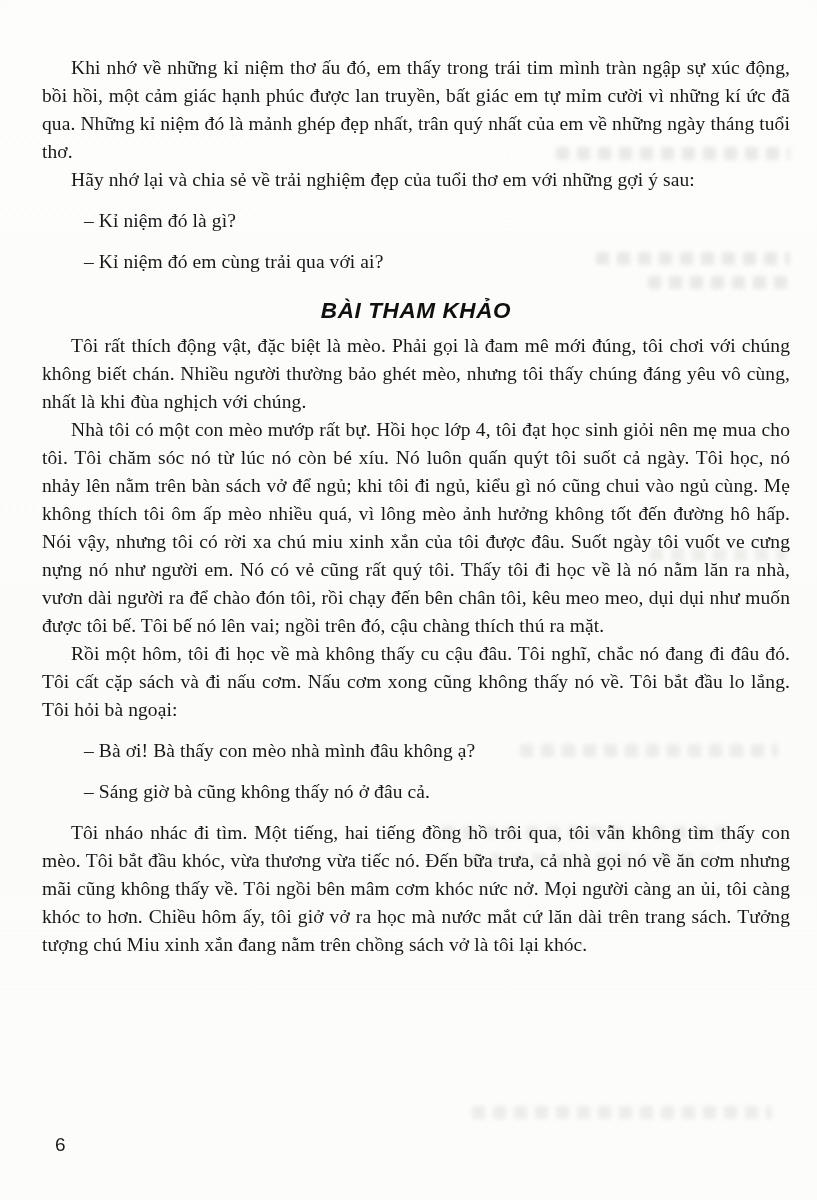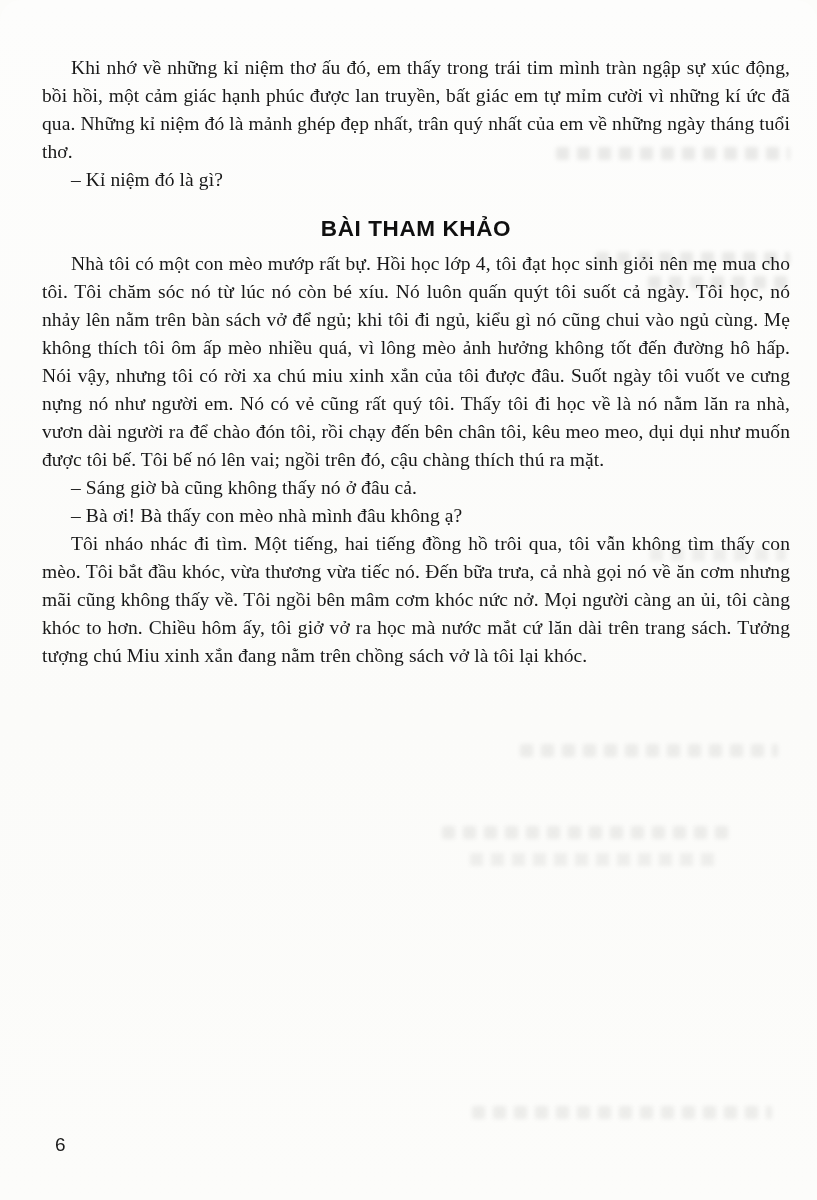--- a/index.html
+++ b/index.html
@@ -28,26 +28,27 @@
     font-size: 19.5px;
     line-height: 28px;
     text-align: justify;
     letter-spacing: 0.1px;
   }
   p.para {
     margin: 0;
     text-indent: 29px;
   }
   p.dash {
-    margin: 0;
+    margin: 13px;
     text-indent: 29px;
     text-align: left;
   }
   h2.section-heading {
     font-family: "Liberation Sans", sans-serif;
+    font-style: italic;
     font-weight: bold;
     font-size: 22.5px;
     line-height: 28px;
     color: #101010;
     text-align: center;
     letter-spacing: 0.6px;
     margin: 21px 0 7px 0;
   }
   .page-number {
     position: absolute;
@@ -85,25 +86,29 @@
   <div class="ghost g2"></div>
   <div class="ghost g3"></div>
   <div class="ghost g4"></div>
   <div class="ghost g5"></div>
   <div class="ghost g6"></div>
   <div class="ghost g7"></div>
   <div class="ghost g8"></div>
 
   <div class="text-block">
     <p class="para">Khi nhớ về những kỉ niệm thơ ấu đó, em thấy trong trái tim mình tràn ngập sự xúc động, bồi hồi, một cảm giác hạnh phúc được lan truyền, bất giác em tự mỉm cười vì những kí ức đã qua. Những kỉ niệm đó là mảnh ghép đẹp nhất, trân quý nhất của em về những ngày tháng tuổi thơ.</p>
+    <p class="para">Hãy nhớ lại và chia sẻ về trải nghiệm đẹp của tuổi thơ em với những gợi ý sau:</p>
     <p class="dash">– Kỉ niệm đó là gì?</p>
+    <p class="dash">– Kỉ niệm đó em cùng trải qua với ai?</p>
 
     <h2 class="section-heading">BÀI THAM KHẢO</h2>
 
+    <p class="para">Tôi rất thích động vật, đặc biệt là mèo. Phải gọi là đam mê mới đúng, tôi chơi với chúng không biết chán. Nhiều người thường bảo ghét mèo, nhưng tôi thấy chúng đáng yêu vô cùng, nhất là khi đùa nghịch với chúng.</p>
     <p class="para">Nhà tôi có một con mèo mướp rất bự. Hồi học lớp 4, tôi đạt học sinh giỏi nên mẹ mua cho tôi. Tôi chăm sóc nó từ lúc nó còn bé xíu. Nó luôn quấn quýt tôi suốt cả ngày. Tôi học, nó nhảy lên nằm trên bàn sách vở để ngủ; khi tôi đi ngủ, kiểu gì nó cũng chui vào ngủ cùng. Mẹ không thích tôi ôm ấp mèo nhiều quá, vì lông mèo ảnh hưởng không tốt đến đường hô hấp. Nói vậy, nhưng tôi có rời xa chú miu xinh xắn của tôi được đâu. Suốt ngày tôi vuốt ve cưng nựng nó như người em. Nó có vẻ cũng rất quý tôi. Thấy tôi đi học về là nó nằm lăn ra nhà, vươn dài người ra để chào đón tôi, rồi chạy đến bên chân tôi, kêu meo meo, dụi dụi như muốn được tôi bế. Tôi bế nó lên vai; ngồi trên đó, cậu chàng thích thú ra mặt.</p>
+    <p class="para">Rồi một hôm, tôi đi học về mà không thấy cu cậu đâu. Tôi nghĩ, chắc nó đang đi đâu đó. Tôi cất cặp sách và đi nấu cơm. Nấu cơm xong cũng không thấy nó về. Tôi bắt đầu lo lắng. Tôi hỏi bà ngoại:</p>
+    <p class="dash">– Bà ơi! Bà thấy con mèo nhà mình đâu không ạ?</p>
     <p class="dash">– Sáng giờ bà cũng không thấy nó ở đâu cả.</p>
-    <p class="dash">– Bà ơi! Bà thấy con mèo nhà mình đâu không ạ?</p>
     <p class="para">Tôi nháo nhác đi tìm. Một tiếng, hai tiếng đồng hồ trôi qua, tôi vẫn không tìm thấy con mèo. Tôi bắt đầu khóc, vừa thương vừa tiếc nó. Đến bữa trưa, cả nhà gọi nó về ăn cơm nhưng mãi cũng không thấy về. Tôi ngồi bên mâm cơm khóc nức nở. Mọi người càng an ủi, tôi càng khóc to hơn. Chiều hôm ấy, tôi giở vở ra học mà nước mắt cứ lăn dài trên trang sách. Tưởng tượng chú Miu xinh xắn đang nằm trên chồng sách vở là tôi lại khóc.</p>
   </div>
 
   <div class="page-number">6</div>
 
 </div>
 
 </body></html>

